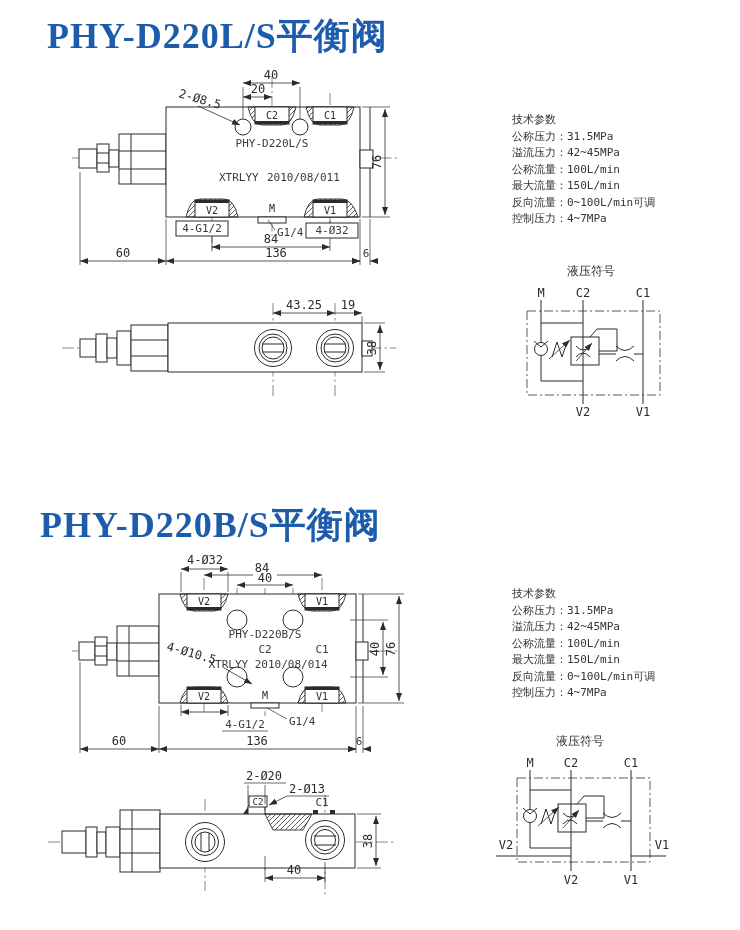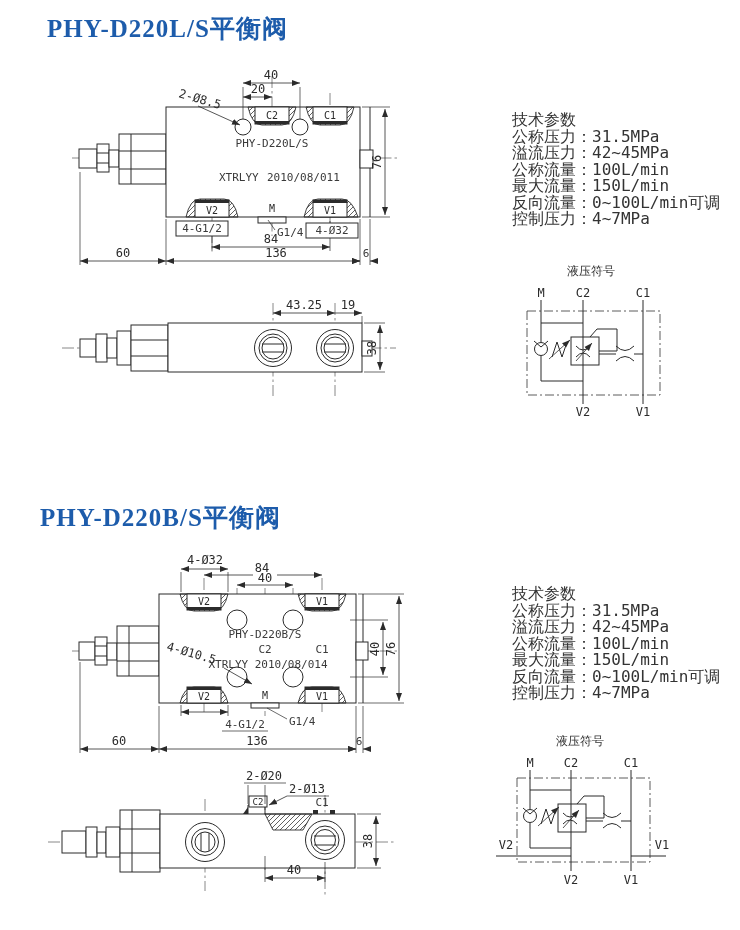--- a/index.html
+++ b/index.html
@@ -3,26 +3,26 @@
 <meta charset="utf-8">
 <style>
   html,body { margin:0; padding:0; }
   body {
     width:740px; height:930px; position:relative; background:#ffffff;
     font-family:"Liberation Sans", sans-serif; overflow:hidden;
   }
   .sec-title {
     position:absolute;
     font-family:"Liberation Serif","DejaVu Serif",serif;
-    font-weight:bold; font-size:25px; color:#1d5cab; letter-spacing:1px;
+    font-weight:bold; font-size:36px; color:#1d5cab; letter-spacing:1px;
     white-space:nowrap;
   }
   .tech {
     position:absolute; font-family:"DejaVu Sans Mono",monospace;
-    font-size:16px; color:#333333; line-height:16.5px; white-space:nowrap;
+    font-size:11px; color:#333333; line-height:16.5px; white-space:nowrap;
   }
   .tech div { height:16.5px; }
   svg.draw { position:absolute; overflow:visible; }
   .ln   { stroke:#2b2b2b; stroke-width:1;   fill:none; }
   .lnw  { stroke:#2b2b2b; stroke-width:1;   fill:#ffffff; }
   .thin { stroke:#2b2b2b; stroke-width:0.7; fill:none; }
   .cl   { stroke:#6a6a6a; stroke-width:0.8; fill:none; stroke-dasharray:12 3 2.5 3; }
   .dsh  { stroke:#4a4a4a; stroke-width:0.9; fill:none; stroke-dasharray:9 3 2 3; }
   .dim  { stroke:#2b2b2b; stroke-width:0.8; fill:none; }
   .hat  { fill:url(#hx); stroke:#2b2b2b; stroke-width:0.9; }

